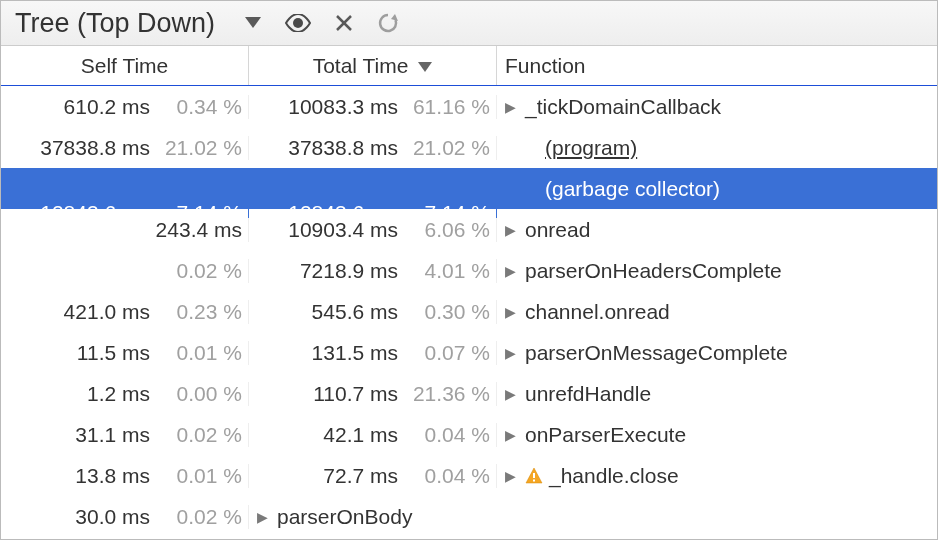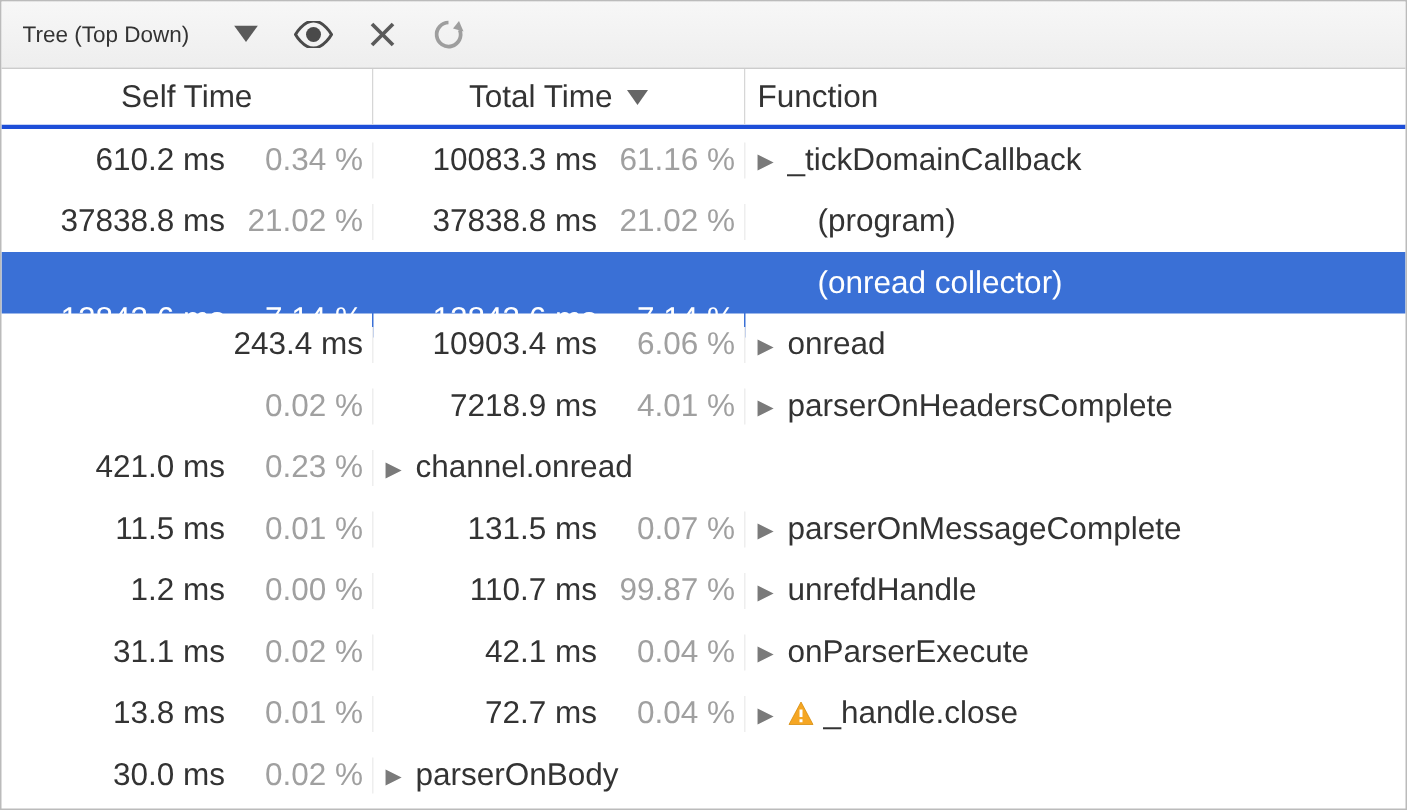--- a/index.html
+++ b/index.html
@@ -16,35 +16,35 @@
       height: 45px;
       background: linear-gradient(#f7f7f7, #eeeeee);
       border-bottom: 1px solid #cccccc;
       display: flex;
       align-items: center;
       padding: 0 14px;
       gap: 24px;
     }
     .toolbar-title {
       color: #333;
-      font-size: 15px;
+      font-size: 27px;
       margin-right: 6px;
     }
     .toolbar-icon {
       color: #5a5a5a;
       cursor: pointer;
       user-select: none;
       display: inline-flex;
       align-items: center;
     }
     .toolbar-icon.light { color: #9e9e9e; }
     .header-row {
       display: flex;
       height: 40px;
-      border-bottom: 3px solid #1d4ed8;
+      border-bottom: 1px solid #1d4ed8;
       align-items: stretch;
     }
     .header-cell {
       display: flex;
       align-items: center;
       justify-content: center;
       color: #333;
       border-right: 1px solid #d6d6d6;
       background: #fff;
       position: relative;
@@ -184,37 +184,37 @@
     </div>
     <div class="row">
       <div class="cell-self">
         <span class="ms">37838.8 ms</span>
         <span class="pct">21.02 %</span>
       </div>
       <div class="cell-total">
         <span class="ms">37838.8 ms</span>
         <span class="pct">21.02 %</span>
       </div>
+      <div class="cell-func" style="padding-left: 28px; text-decoration: underline;">
+        <span class="disclosure blank">▶</span>
+        <span>(program)</span>
+      </div>
+    </div>
+    <div class="row selected">
+      <div class="cell-self">
+        <span class="ms">12843.6 ms</span>
+        <span class="pct red">7.14 %</span>
+      </div>
+      <div class="cell-total">
+        <span class="ms">12843.6 ms</span>
+        <span class="pct">7.14 %</span>
+      </div>
       <div class="cell-func" style="padding-left: 28px;">
         <span class="disclosure blank">▶</span>
-        <span>(program)</span>
-      </div>
-    </div>
-    <div class="row selected">
-      <div class="cell-self">
-        <span class="ms">12843.6 ms</span>
-        <span class="pct red">7.14 %</span>
-      </div>
-      <div class="cell-total">
-        <span class="ms">12843.6 ms</span>
-        <span class="pct">7.14 %</span>
-      </div>
-      <div class="cell-func" style="padding-left: 28px;">
-        <span class="disclosure blank">▶</span>
-        <span>(onread collector)</span>
+        <span>(garbage collector)</span>
       </div>
     </div>
     <div class="row">
       <div class="cell-self">
         <span class="ms">243.4 ms</span>
       </div>
       <div class="cell-total">
         <span class="ms">10903.4 ms</span>
         <span class="pct">6.06 %</span>
       </div>
@@ -234,20 +234,24 @@
       <div class="cell-func" style="padding-left: 8px;">
         <span class="disclosure">▶</span>
         <span>parserOnHeadersComplete</span>
       </div>
     </div>
     <div class="row">
       <div class="cell-self">
         <span class="ms">421.0 ms</span>
         <span class="pct">0.23 %</span>
       </div>
+      <div class="cell-total">
+        <span class="ms">545.6 ms</span>
+        <span class="pct">0.30 %</span>
+      </div>
       <div class="cell-func" style="padding-left: 8px;">
         <span class="disclosure">▶</span>
         <span>channel.onread</span>
       </div>
     </div>
     <div class="row">
       <div class="cell-self">
         <span class="ms">11.5 ms</span>
         <span class="pct">0.01 %</span>
       </div>
@@ -260,21 +264,21 @@
         <span>parserOnMessageComplete</span>
       </div>
     </div>
     <div class="row">
       <div class="cell-self">
         <span class="ms">1.2 ms</span>
         <span class="pct">0.00 %</span>
       </div>
       <div class="cell-total">
         <span class="ms">110.7 ms</span>
-        <span class="pct">99.87 %</span>
+        <span class="pct">21.36 %</span>
       </div>
       <div class="cell-func" style="padding-left: 8px;">
         <span class="disclosure">▶</span>
         <span>unrefdHandle</span>
       </div>
     </div>
     <div class="row">
       <div class="cell-self">
         <span class="ms">31.1 ms</span>
         <span class="pct">0.02 %</span>

